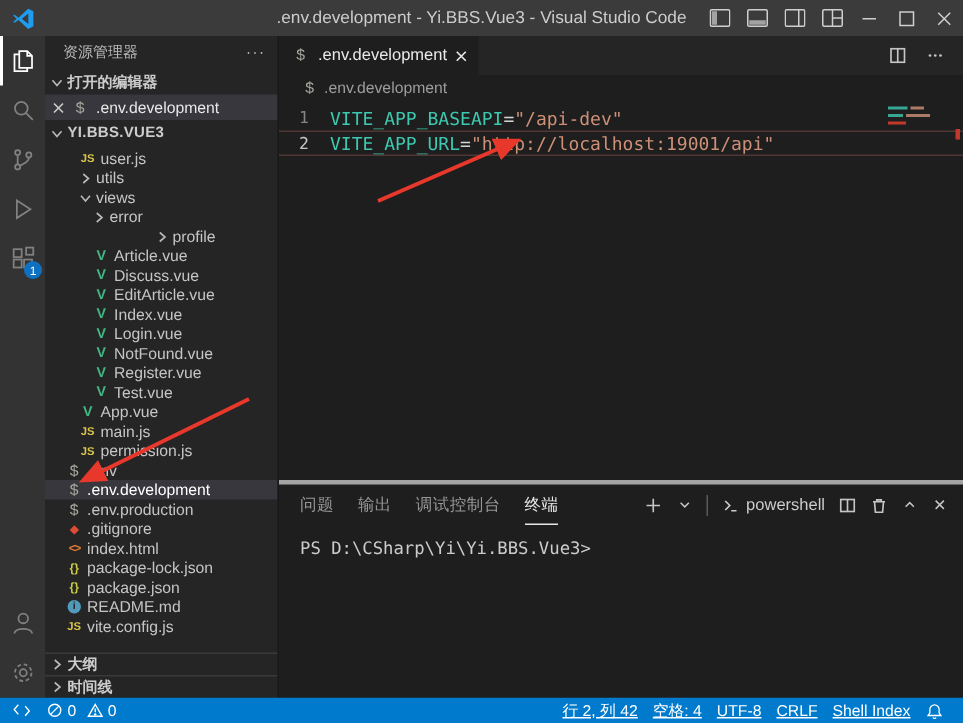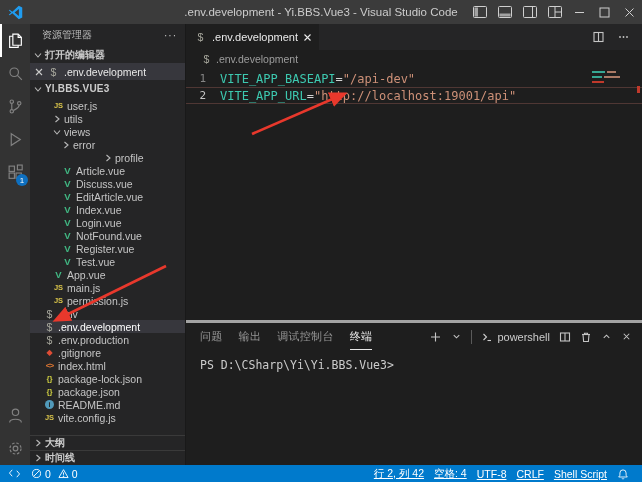--- a/index.html
+++ b/index.html
@@ -499,21 +499,21 @@
           <path d="M6 4.8 V7.4"></path>
           <circle cx="6" cy="9" r="0.4" fill="#ffffff"></circle>
         </svg>
       <span>0</span>
     </span>
     <span class="sb-right">
       <span class="sb-item">行 2, 列 42</span>
       <span class="sb-item">空格: 4</span>
       <span class="sb-item">UTF-8</span>
       <span class="sb-item">CRLF</span>
-      <span class="sb-item">Shell Script</span>
+      <span class="sb-item">Shell Index</span>
       <span class="sb-item">
         <svg width="12" height="12" viewBox="0 0 14 14">
             <path d="M7 2.2 a3.6 3.6 0 0 1 3.6 3.6 V8.5 L12 10.5 H2 L3.4 8.5 V5.8 A3.6 3.6 0 0 1 7 2.2 Z"></path>
             <path d="M5.8 12 a1.3 1.3 0 0 0 2.4 0"></path>
           </svg>
       </span>
     </span>
   </div>
 
   <svg class="arrows" width="642" height="482" viewBox="0 0 642 482">

